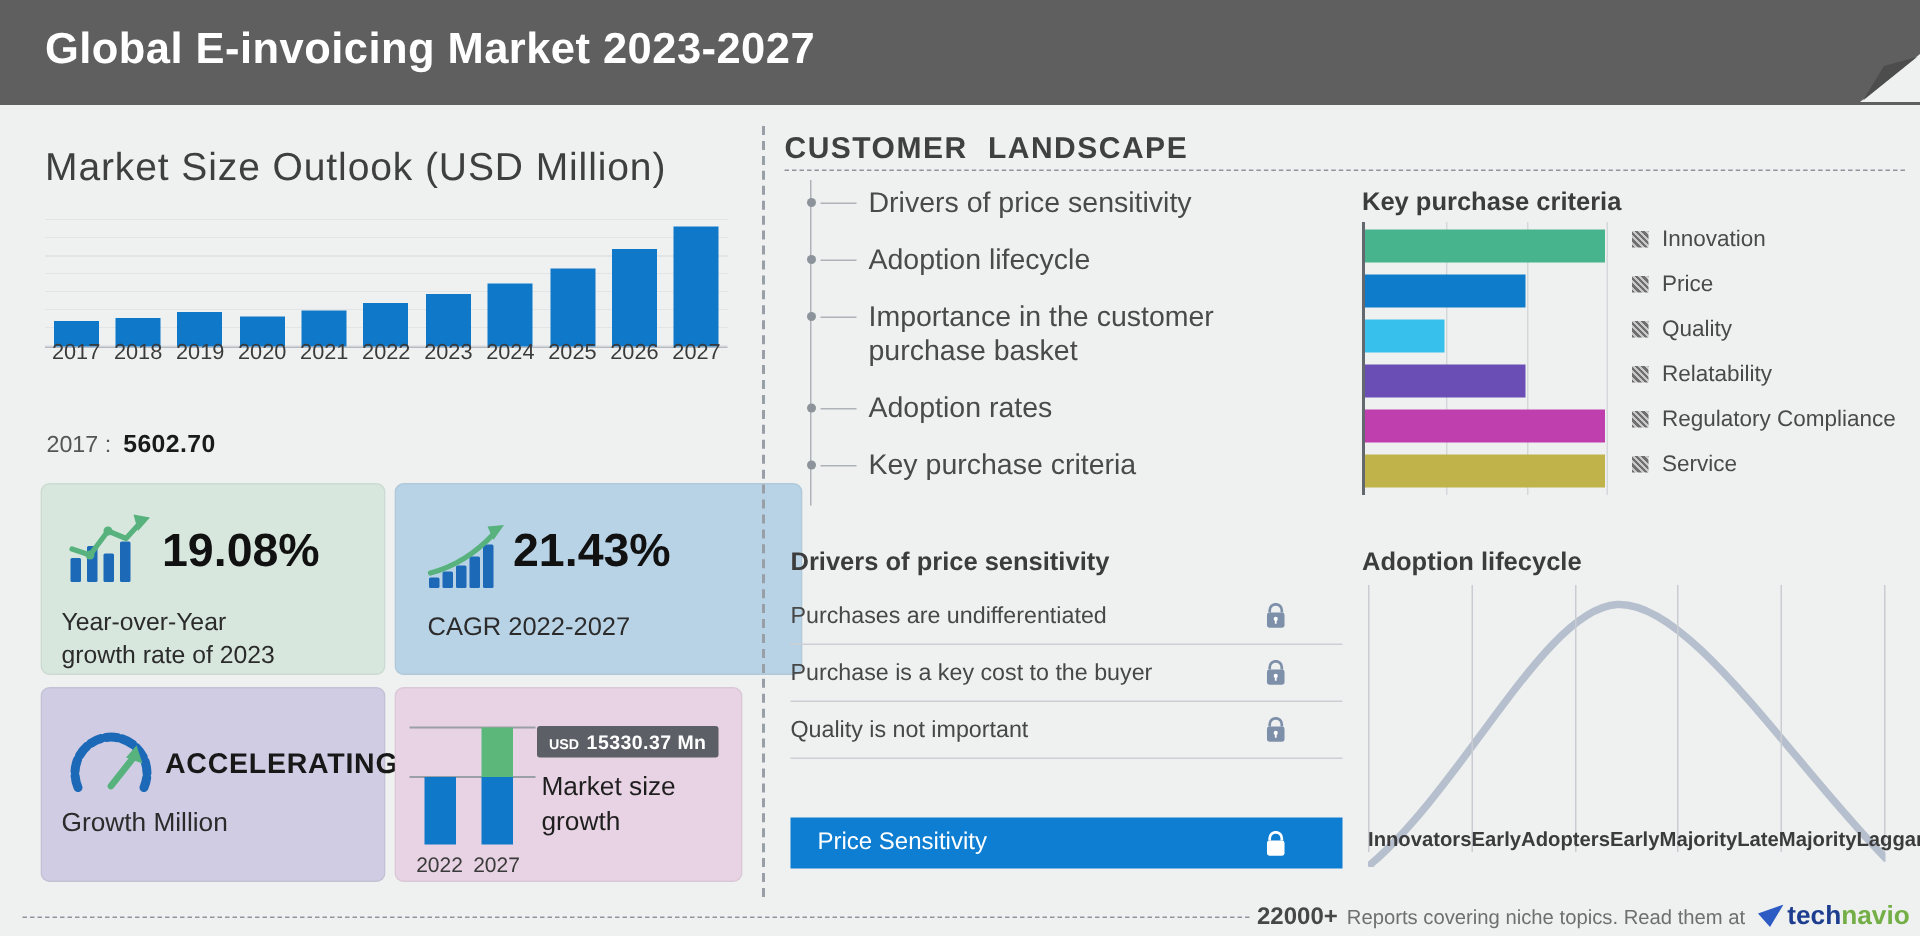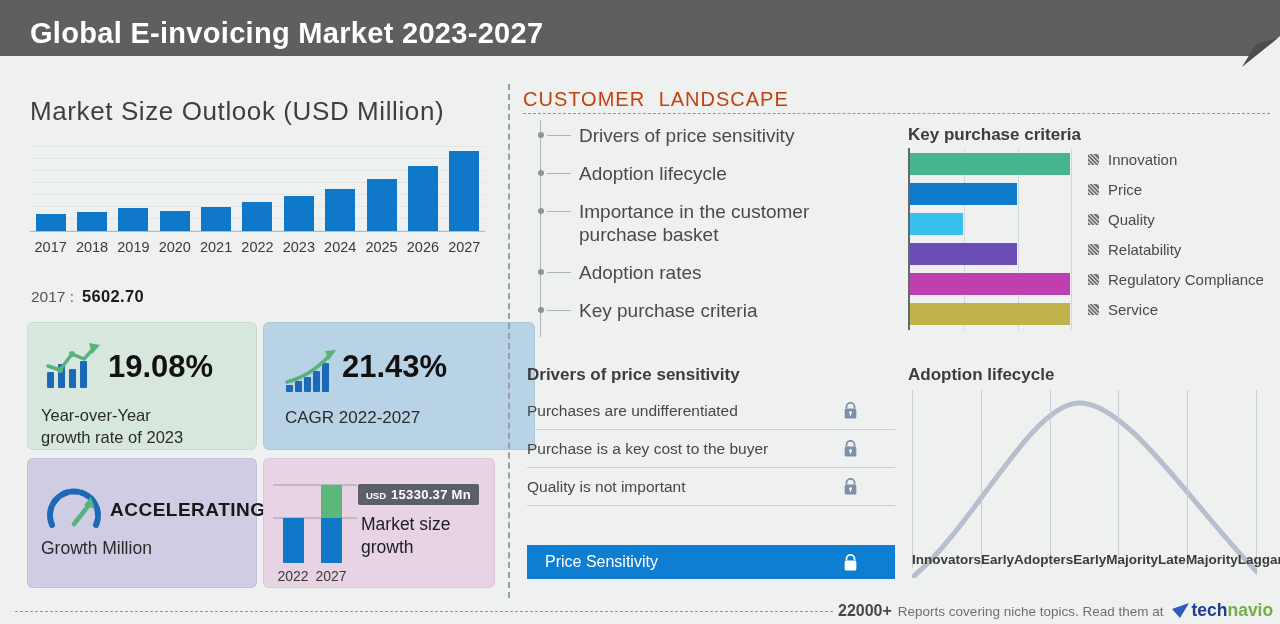--- a/index.html
+++ b/index.html
@@ -1,31 +1,31 @@
 <!DOCTYPE html>
 <html><head>
 <meta charset="utf-8">
 <style>
   * { margin:0; padding:0; box-sizing:border-box; }
   html,body { width:1280px; height:624px; overflow:hidden; }
   body { font-family:"Liberation Sans", sans-serif; background:#eff1f0; position:relative; }
 
   
-  .topbar { position:absolute; left:0; top:0; width:1280px; height:56px; background:#5e5f5e; }
+  .topbar { position:absolute; left:0; top:0; width:1280px; height:70px; background:#5e5f5e; }
   .topbar h1 { position:absolute; left:30px; top:0; line-height:66px; font-size:29px; font-weight:bold; color:#ffffff; letter-spacing:0.3px; }
   .fold { position:absolute; right:0; top:0; }
 
   
   .mkt-title { position:absolute; left:30px; top:96px; font-size:26px; font-weight:400; color:#3f3f3f; letter-spacing:0.6px; }
   .market-plot { position:absolute; left:30px; top:146px; width:455px; height:86px;
     border-bottom:1px solid #b5bac0; display:flex; align-items:flex-end;
     background-image:repeating-linear-gradient(to top,#e2e5e7 0 1px,transparent 1px 12px); }
   .mcol { flex:1; display:flex; align-items:flex-end; justify-content:center; height:100%; }
   .mbar { width:30px; background:#1078c8; }
-  .market-years { position:absolute; left:30px; top:239px; width:455px; display:flex; }
+  .market-years { position:absolute; left:30px; top:227px; width:455px; display:flex;justify-content:flex-end; }
   .myear { flex:1; text-align:center; font-size:14.5px; color:#3a3a3a; }
   .callout { position:absolute; left:31px; top:287px; font-size:15.5px; color:#555; }
   .callout b { font-size:16.5px; color:#1a1a1a; margin-left:8px; letter-spacing:0.3px; }
 
   .box { position:absolute; border-radius:6px; border:1px solid rgba(0,0,0,0.05); }
   .box-green  { left:27px;  top:322px; width:230px; height:128px; background:#d7e7dd; }
   .box-blue   { left:263px; top:322px; width:272px; height:128px; background:#b9d3e6; }
   .box-purple { left:27px;  top:458px; width:230px; height:130px; background:#cfcce3; }
   .box-pink   { left:263px; top:458px; width:232px; height:130px; background:#e7d3e3; }
   .box .icon { position:absolute; }
@@ -39,21 +39,21 @@
   .msg { position:absolute; left:97px; top:54px; width:115px; font-size:17.5px; color:#1e1e1e; line-height:23px; }
   .minichart { position:absolute; left:6px; top:24px; }
   .minichart text { font-size:14px; fill:#3a3a3a; font-family:"Liberation Sans",sans-serif; }
 
   
   .v-divider { position:absolute; left:508px; top:84px; height:514px; width:0; border-left:2px dashed #999fa7; }
   .cl-rule { position:absolute; left:523px; top:113px; width:747px; border-top:1px dashed #8f959d; }
   .f-rule  { position:absolute; left:15px; top:611px; width:818px; border-top:1px dashed #8f959d; }
 
   
-  .cl-title { position:absolute; left:523px; top:88px; font-size:20px; font-weight:normal; color:#c2410c; letter-spacing:1px; word-spacing:7px; }
+  .cl-title { position:absolute; left:523px; top:88px; font-size:20px; font-weight:bold; color:#404040; letter-spacing:1px; word-spacing:7px; }
   .tree { position:absolute; left:540px; top:120px; width:300px; border-left:1px solid #aeb3ba; padding-top:4px; }
   .tree-item { position:relative; padding-left:38px; margin-bottom:15px; font-size:19px; color:#4a4a4a; line-height:23px; }
   .tree-item::before { content:""; position:absolute; left:6px; top:11px; width:24px; border-top:1px solid #aeb3ba; }
   .tree-item::after  { content:""; position:absolute; left:-3.5px; top:8px; width:6px; height:6px; border-radius:50%; background:#8d939b; }
 
   .sec-title { position:absolute; font-size:17px; font-weight:bold; color:#3c3c3c; }
   .kpc-title { left:908px; top:125px; }
   .drv-title { left:527px; top:365px; }
   .adp-title { left:908px; top:365px; }
 

